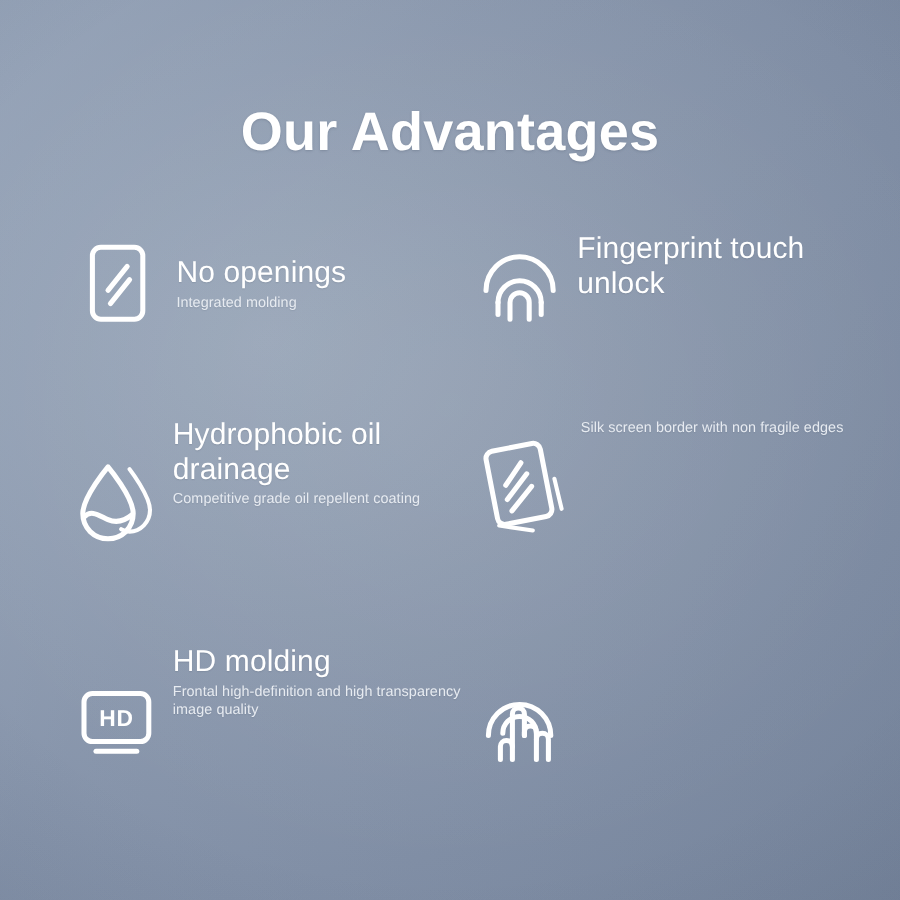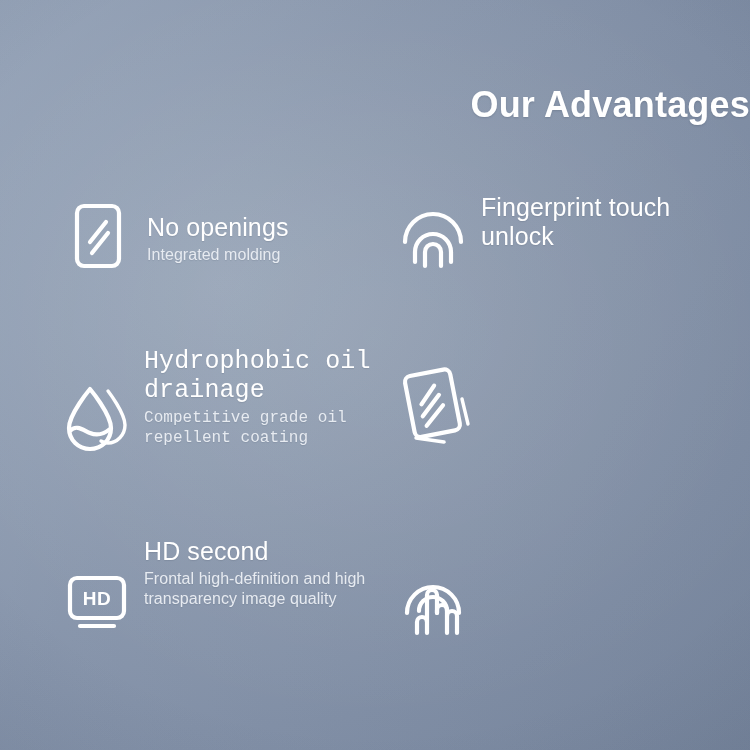--- a/index.html
+++ b/index.html
@@ -36,23 +36,23 @@
   .page {
     position:relative; z-index:3;
     width:750px; height:750px;
     padding:0;
   }
 
   
   .page-title {
     position:absolute;
     top:87px; left:0; right:0;
-    text-align:right;
+    text-align:center;
     color:#ffffff;
-    font-size:36px;
+    font-size:45px;
     font-weight:bold;
     letter-spacing:0.2px;
     line-height:1.0;
     text-shadow:0 1px 2px rgba(60,72,92,0.25);
   }
 
   
   .features {
     position:absolute;
     top:186px; left:0;
@@ -79,40 +79,40 @@
   .f-title {
     color:#ffffff;
     font-size:25px;
     font-weight:normal;
     line-height:1.14;
     letter-spacing:0.1px;
     text-shadow:0 1px 1px rgba(70,82,102,0.18);
   }
   .f-sub {
     color:#e7ebf1;
-    font-size:16px;
+    font-size:12px;
     font-weight:normal;
     line-height:1.28;
     letter-spacing:0.05px;
     margin-top:3px;
     text-shadow:0 1px 1px rgba(70,82,102,0.15);
   }
 
   
   .cell-a { width:390px; padding-left:68px; padding-top:13px; }
   .cell-a .icon-wrap { width:60px; padding-top:4px; }
   .cell-a .texts { padding-left:19px; padding-top:14px; }
 
   .cell-b { width:360px; padding-left:10px; padding-top:0px; }
   .cell-b .icon-wrap { width:66px; padding-top:18px; }
   .cell-b .texts { padding-left:15px; padding-top:7px; }
 
   .cell-c { width:390px; padding-left:62px; padding-top:2px; }
   .cell-c .icon-wrap { width:72px; padding-top:35px; }
-  .cell-c .texts { padding-left:10px; padding-top:0px;font-family:Liberation Mono, monospace; }
+  .cell-c .texts { padding-left:10px; padding-top:0px; }
 
   .cell-d { width:360px; padding-left:0px; padding-top:0px; }
   .cell-d .icon-wrap { width:90px; padding-top:20px; }
   .cell-d .texts { padding-left:4px; padding-top:0px; }
 
   .cell-e { width:390px; padding-left:62px; padding-top:6px; }
   .cell-e .icon-wrap { width:70px; padding-top:38px; }
   .cell-e .texts { padding-left:12px; padding-top:0px; }
 
   .cell-f { width:360px; padding-left:8px; padding-top:18px; }
@@ -204,36 +204,37 @@
               <rect class="stroke-ico" x="14" y="6" width="46" height="62" rx="6" ry="6"></rect>
               <line class="stroke-ico" x1="26" y1="36" x2="42" y2="20"></line>
               <line class="stroke-ico" x1="25" y1="48" x2="45" y2="30"></line>
               <line class="stroke-ico" x1="27" y1="58" x2="47" y2="41"></line>
             </g>
             <path class="stroke-ico stroke-thin" d="M66 33 L72 58"></path>
             <path class="stroke-ico stroke-thin" d="M20 72 L48 76"></path>
           </svg>
         </div>
         <div class="texts">
+          <div class="f-sub">Silk screen border with non fragile edges</div>
         </div>
       </div>
     </div>
 
     <div class="feature-row row-3">
 
       <div class="feature cell-e">
         <div class="icon-wrap">
           <svg width="62" height="56" viewBox="0 0 62 56" aria-hidden="true">
             <rect class="stroke-ico" x="4" y="3" width="54" height="40" rx="7" ry="7"></rect>
             <text class="hd-text" x="31" y="30" text-anchor="middle">HD</text>
             <line class="stroke-ico" x1="14" y1="51" x2="48" y2="51"></line>
           </svg>
         </div>
         <div class="texts">
-          <div class="f-title">HD second</div>
+          <div class="f-title">HD molding</div>
           <div class="f-sub">Frontal high-definition and high transparency image quality</div>
         </div>
       </div>
 
       <div class="feature cell-f">
         <div class="icon-wrap">
           <svg width="66" height="70" viewBox="0 0 66 70" aria-hidden="true">
             <path class="stroke-ico" d="M7 46 A26 26 0 0 1 59 46"></path>
             <path class="stroke-ico" d="M19 44 A14 14 0 0 1 47 44"></path>
             <path class="stroke-ico" d="M27 66 L27 28 A5 5 0 0 1 37 28 L37 46"></path>

